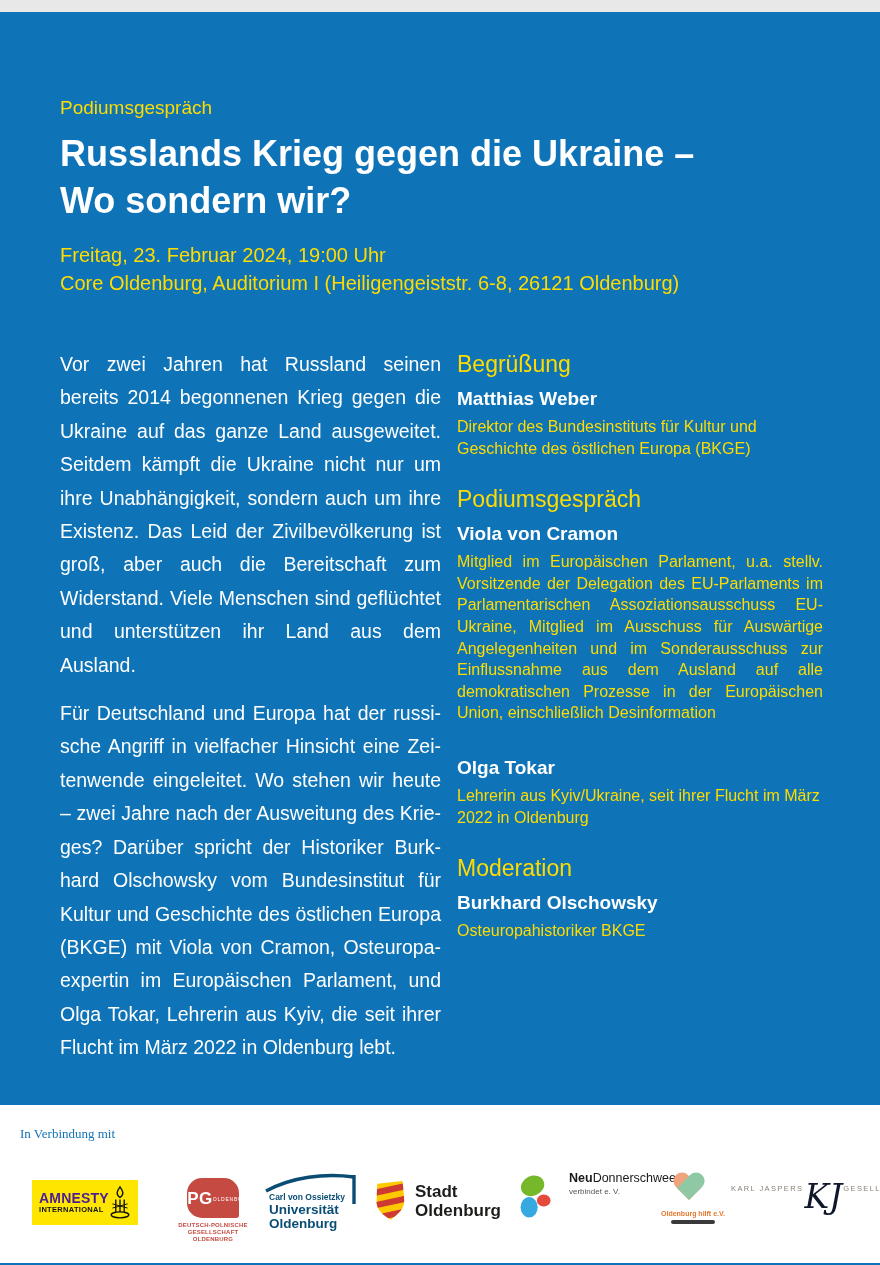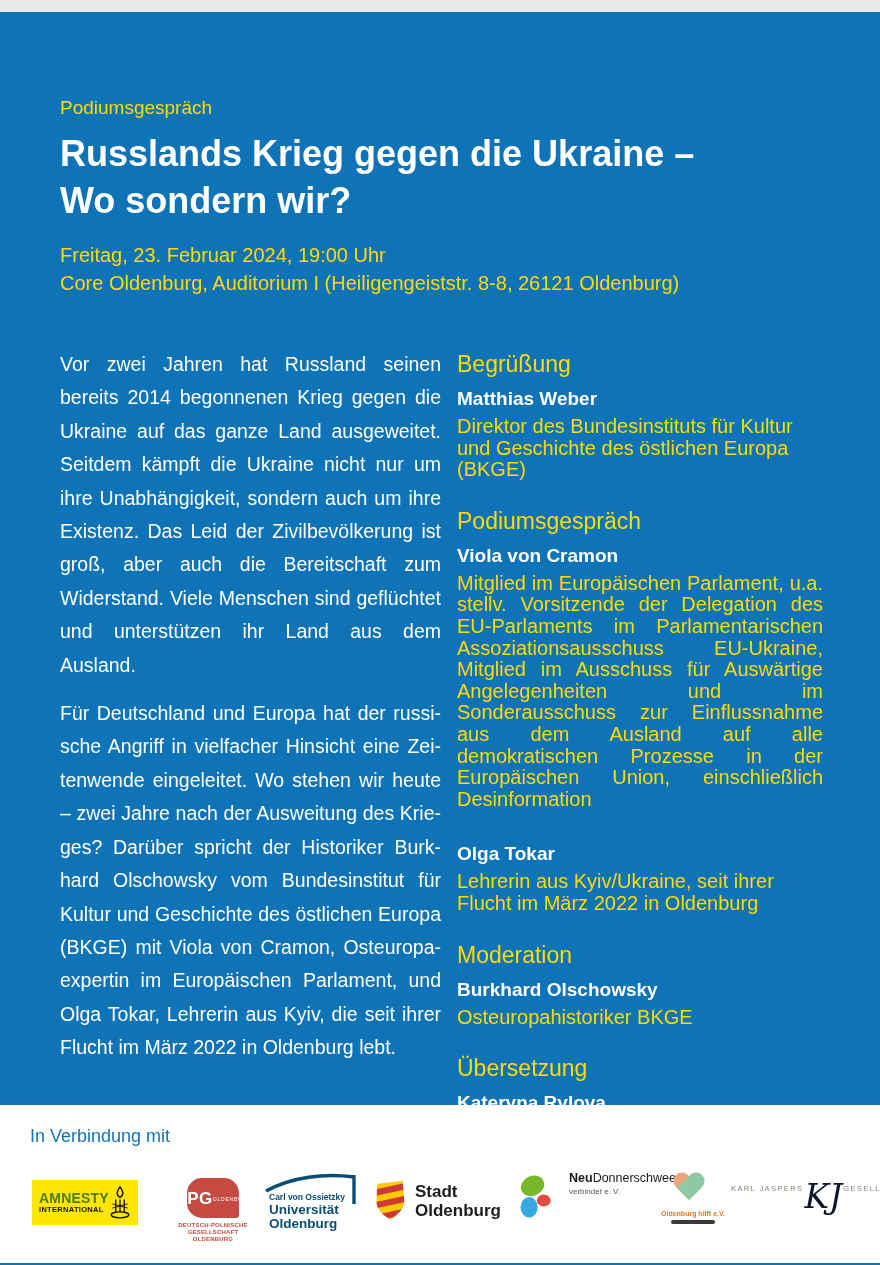--- a/index.html
+++ b/index.html
@@ -11,34 +11,34 @@
   .kicker{position:absolute;left:60px;top:85px;font-size:19px;color:#FFDC00;}
   .title{position:absolute;left:60px;top:118px;width:740px;margin:0;color:#ffffff;
          font-size:36px;font-weight:bold;line-height:47px;}
   .title .tline{display:block;}
   .meta{position:absolute;left:60px;top:229px;color:#FFDC00;font-size:20px;line-height:28px;}
   .col-left{position:absolute;left:60px;top:336px;width:381px;color:#ffffff;}
   .col-left p{margin:0 0 15px 0;font-size:19.5px;line-height:33.4px;text-align:justify;}
   .col-right{position:absolute;left:457px;top:338px;width:366px;}
   .section-heading{color:#FFDC00;font-size:23px;line-height:28px;font-weight:400;margin:0 0 9px 0;}
   .person-name{color:#ffffff;font-size:19px;font-weight:bold;line-height:24px;margin:0 0 5px 0;}
-  .person-desc{color:#FFDC00;font-size:20px;line-height:21.6px;}
+  .person-desc{color:#FFDC00;font-size:16px;line-height:21.6px;}
   .person-desc.justify{text-align:justify;}
   .prog-section + .prog-section{margin-top:26px;}
   .person + .person{margin-top:32px;}
 
   .footer-band{position:absolute;left:0;top:1093px;width:880px;height:158px;background:#ffffff;}
-  .footer-label{position:absolute;left:30px;top:1114px;font-size:18px;color:#1273B6;}
+  .footer-label{position:absolute;left:20px;top:1114px;font-size:13px;color:#1273B6;font-family:Liberation Serif, serif;}
   .logos{position:absolute;left:0;top:0;width:880px;height:1265px;pointer-events:none;}
   .logo{position:absolute;}
 
   
   .amnesty{left:32px;top:1168px;width:106px;height:45px;background:#FFE600;
            display:flex;align-items:center;justify-content:space-between;padding:0 7px;box-sizing:border-box;}
-  .amnesty-l1{font-size:14px;font-weight:900;color:#4d7c0f;line-height:14px;letter-spacing:.2px;}
+  .amnesty-l1{font-size:14px;font-weight:900;color:#4c1d95;line-height:14px;letter-spacing:.2px;}
   .amnesty-l2{font-size:7.5px;font-weight:900;color:#111;letter-spacing:.3px;}
 
   
   .dpg{left:178px;top:1166px;width:70px;text-align:center;}
   .dpg-bubble{width:52px;height:40px;margin:0 auto;background:#C44A42;border-radius:15px 15px 3px 15px;
               display:flex;flex-direction:row;align-items:center;justify-content:center;}
   .dpg-acronym{color:#fff;font-size:17px;font-weight:bold;line-height:17px;letter-spacing:.5px;}
   .dpg-city{color:#fff;font-size:5px;letter-spacing:.8px;margin-top:2px;}
   .dpg-caption{margin-top:4px;font-size:6px;line-height:7px;color:#C44A42;font-weight:bold;letter-spacing:.2px;}
 
@@ -79,21 +79,21 @@
   <div class="blue-area">
     <div class="kicker">Podiumsgespräch</div>
 
     <h1 class="title">
       <span class="tline">Russlands Krieg gegen die Ukraine –</span>
       <span class="tline">Wo sondern wir?</span>
     </h1>
 
     <div class="meta">
       <div>Freitag, 23. Februar 2024, 19:00 Uhr</div>
-      <div>Core Oldenburg, Auditorium I (Heiligengeiststr. 8-8, 26121 Oldenburg)</div>
+      <div>Core Oldenburg, Auditorium I (Heiligengeiststr. 6-8, 26121 Oldenburg)</div>
     </div>
 
     <div class="col-left">
       <p>Vor zwei Jahren hat Russland seinen bereits 2014 begonnenen Krieg gegen die Ukraine auf das ganze Land ausgeweitet. Seitdem kämpft die Ukraine nicht nur um ihre Unab­hängigkeit, sondern auch um ihre Existenz. Das Leid der Zivilbevölkerung ist groß, aber auch die Bereitschaft zum Widerstand. Viele Menschen sind geflüchtet und unterstüt­zen ihr Land aus dem Ausland.</p>
       <p>Für Deutschland und Europa hat der russi­sche Angriff in vielfacher Hinsicht eine Zei­tenwende eingeleitet. Wo stehen wir heute – zwei Jahre nach der Ausweitung des Krie­ges? Darüber spricht der Historiker Burk­hard Olschowsky vom Bundesinstitut für Kultur und Geschichte des östlichen Europa (BKGE) mit Viola von Cramon, Osteuropa­expertin im Europäischen Parlament, und Olga Tokar, Lehrerin aus Kyiv, die seit ihrer Flucht im März 2022 in Oldenburg lebt.</p>
     </div>
 
     <div class="col-right">
 
       <div class="prog-section">
@@ -117,26 +117,20 @@
       </div>
 
       <div class="prog-section">
         <div class="section-heading">Moderation</div>
         <div class="person">
           <div class="person-name">Burkhard Olschowsky</div>
           <div class="person-desc">Osteuropahistoriker BKGE</div>
         </div>
       </div>
 
-      <div class="prog-section">
-        <div class="section-heading">Übersetzung</div>
-        <div class="person">
-          <div class="person-name">Kateryna Rylova</div>
-        </div>
-      </div>
 
     </div>
   </div>
 
   <div class="footer-band"></div>
   <div class="footer-label">In Verbindung mit</div>
 
   <div class="logos">
 
     <div class="logo amnesty">

